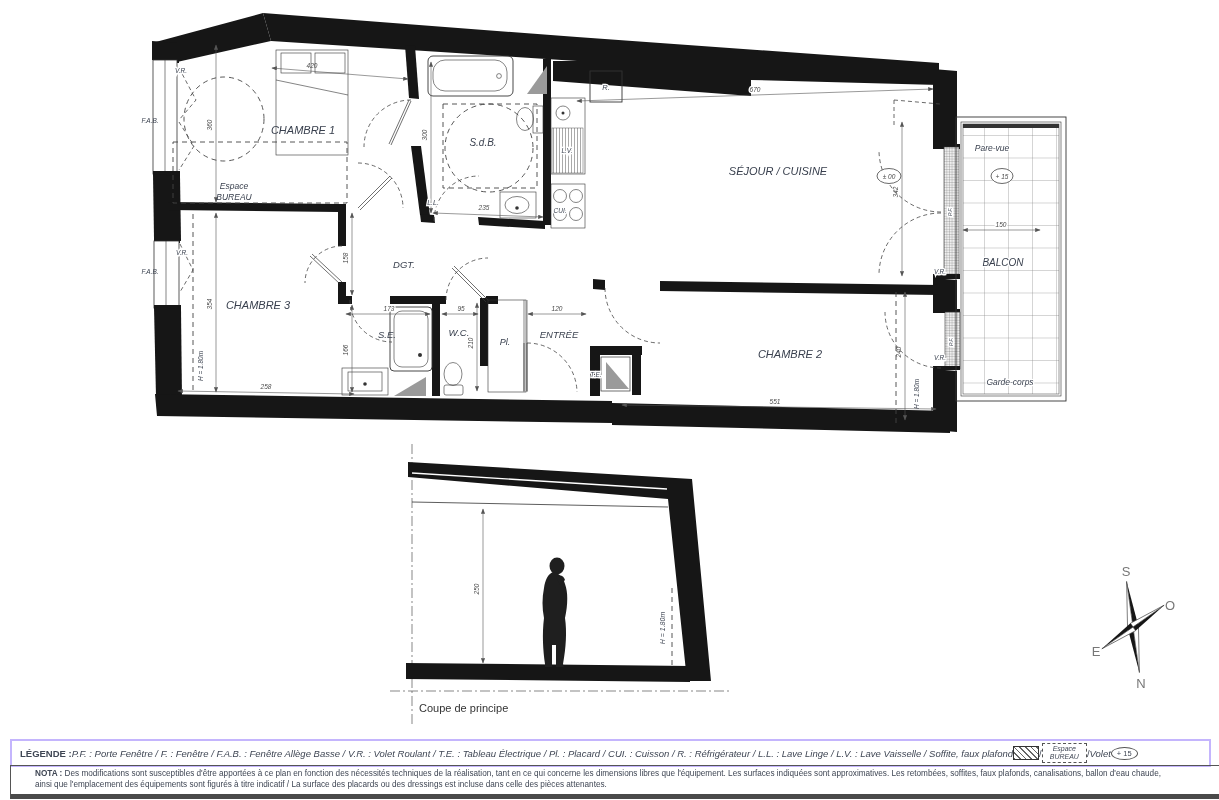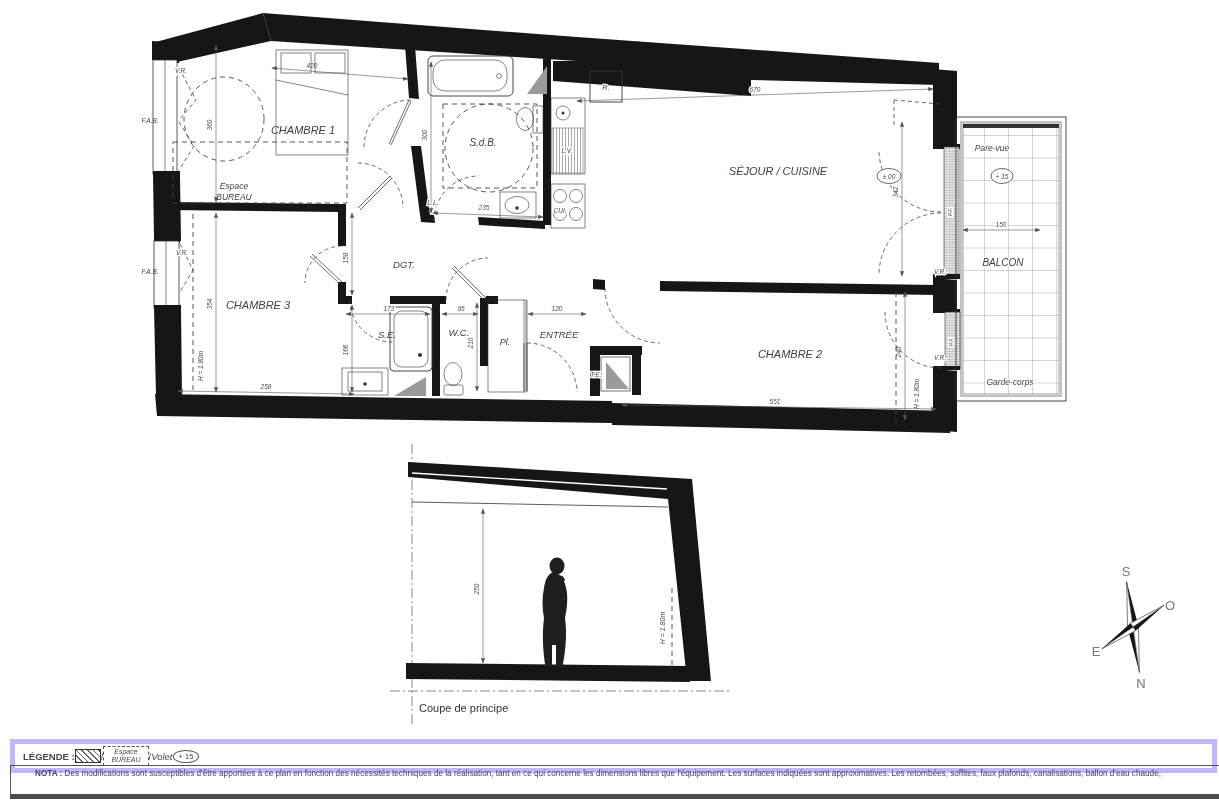--- a/index.html
+++ b/index.html
@@ -8,21 +8,21 @@
   .rm{fill:#39404e;font-style:italic;text-anchor:middle;}
   .dm{fill:#4a4a4a;font-style:italic;text-anchor:middle;font-size:6.5px;}
   .halo{stroke:#ffffff;stroke-width:2.6px;paint-order:stroke fill;}
   .wall{fill:#161616;stroke:none;}
   .thin{fill:none;stroke:#333;stroke-width:0.9;}
   .thin2{fill:none;stroke:#333;stroke-width:0.6;}
   .dash{fill:none;stroke:#444;stroke-width:0.8;stroke-dasharray:4 3;}
   .zone{fill:none;stroke:#444;stroke-width:0.9;stroke-dasharray:5 4;}
   .dimln{fill:none;stroke:#555;stroke-width:0.6;}
   .leaf{fill:none;stroke:#333;stroke-width:0.7;}
-  .legend-bar{position:absolute;left:10px;top:739px;width:1181px;height:24px;border:5px solid #c4b5fd;
+  .legend-bar{position:absolute;left:10px;top:739px;width:1181px;height:24px;border:2px solid #c4b5fd;
     display:flex;align-items:center;padding:0 8px;font-size:9.5px;color:#3f4654;white-space:nowrap;}
   .legend-label{font-weight:bold;}
   .legend-abbr{font-style:italic;}
   .hatch-swatch{display:inline-block;width:24px;height:12px;border:1px solid #333;
     background:repeating-linear-gradient(45deg,#666 0 1px,transparent 1px 4px);}
   .eb-box{display:inline-flex;flex-direction:column;align-items:center;border:1px dashed #555;
     padding:1px 7px;font-size:7px;line-height:1.15;font-style:italic;}
   .niveau-badge{display:inline-block;border:1px solid #555;border-radius:50%;padding:1px 5px;font-size:7.5px;}
   .nota-bar{position:absolute;left:10px;top:765px;width:1181px;height:24px;border:1px solid #555;
     border-bottom:5px solid #4a4a4a;font-size:8.2px;color:#3f4654;padding:2px 24px;line-height:1.35;}
@@ -325,28 +325,30 @@
     <text x="1126" y="576" font-size="13" fill="#777" text-anchor="middle">S</text>
     <text x="1170" y="610" font-size="13" fill="#777" text-anchor="middle">O</text>
     <text x="1096" y="656" font-size="13" fill="#777" text-anchor="middle">E</text>
     <text x="1141" y="688" font-size="13" fill="#777" text-anchor="middle">N</text>
   </g>
 </svg>
 
   
   <div class="legend-bar">
     <span class="legend-label">LÉGENDE :</span>
+    <span class="legend-abbr">P.F. : Porte Fenêtre / F. : Fenêtre / F.A.B. : Fenêtre Allège Basse / V.R. : Volet Roulant / T.E. : Tableau Électrique  / Pl. : Placard  / CUI. : Cuisson / R. : Réfrigérateur / L.L. : Lave Linge /  L.V. : Lave Vaisselle / Soffite, faux plafond</span>
     <span class="hatch-swatch"></span>
     <span>/</span>
     <span class="eb-box">
       <span>Espace</span>
       <span>BUREAU</span>
     </span>
     <span>/</span>
     <span class="legend-abbr">Volet</span>
     <span class="niveau-badge">+ 15</span>
   </div>
 
   
   <div class="nota-bar">
     <div><span class="nota-label">NOTA :</span> <span>Des modifications sont susceptibles d'être apportées à ce plan en fonction des nécessités techniques de la réalisation, tant en ce qui concerne les dimensions libres que l'équipement. Les surfaces indiquées sont approximatives. Les retombées, soffites, faux plafonds, canalisations, ballon d'eau chaude,</span></div>
+    <div><span>ainsi que l'emplacement des équipements sont figurés à titre indicatif / La surface des placards ou des dressings est incluse dans celle des pièces attenantes.</span></div>
   </div>
 </div>
 
 </body></html>

